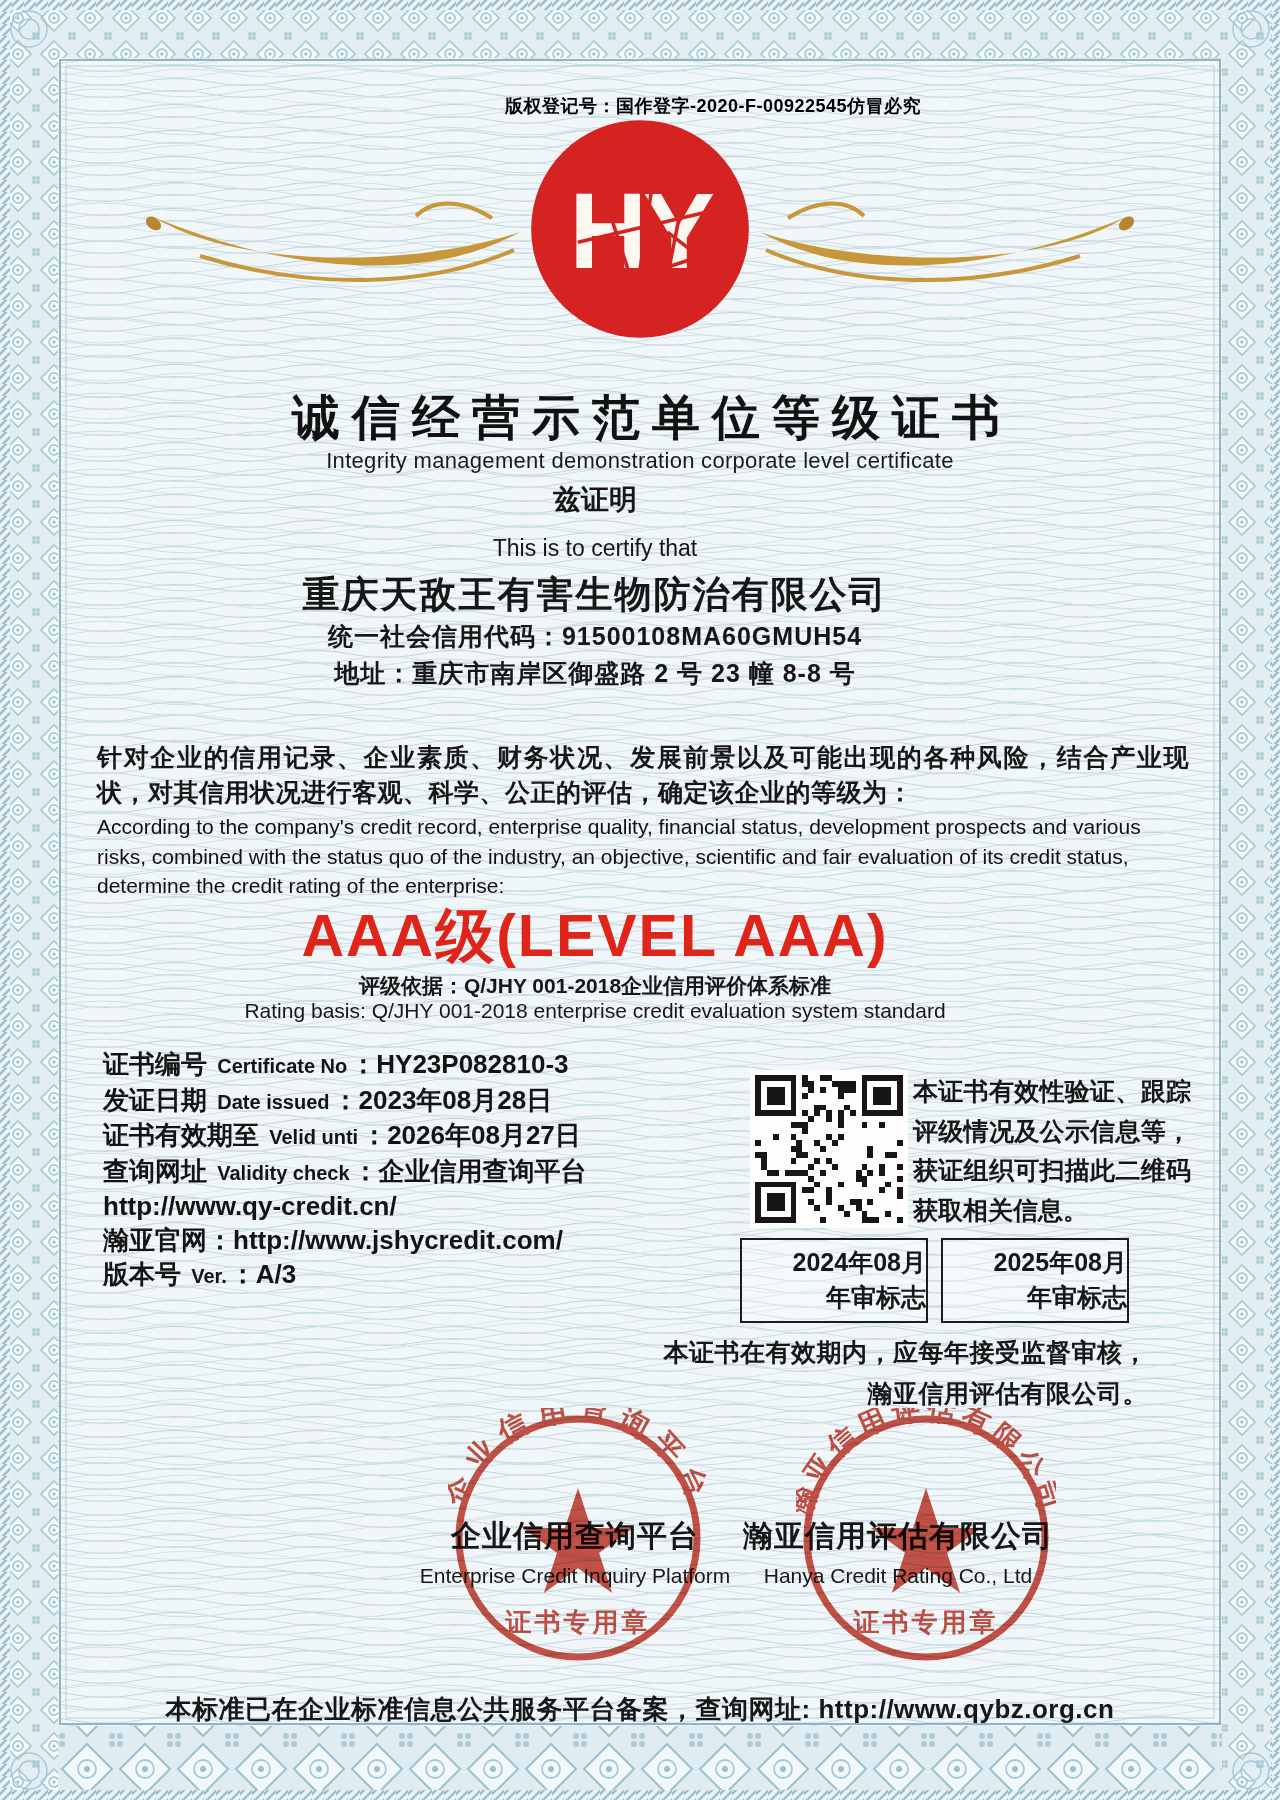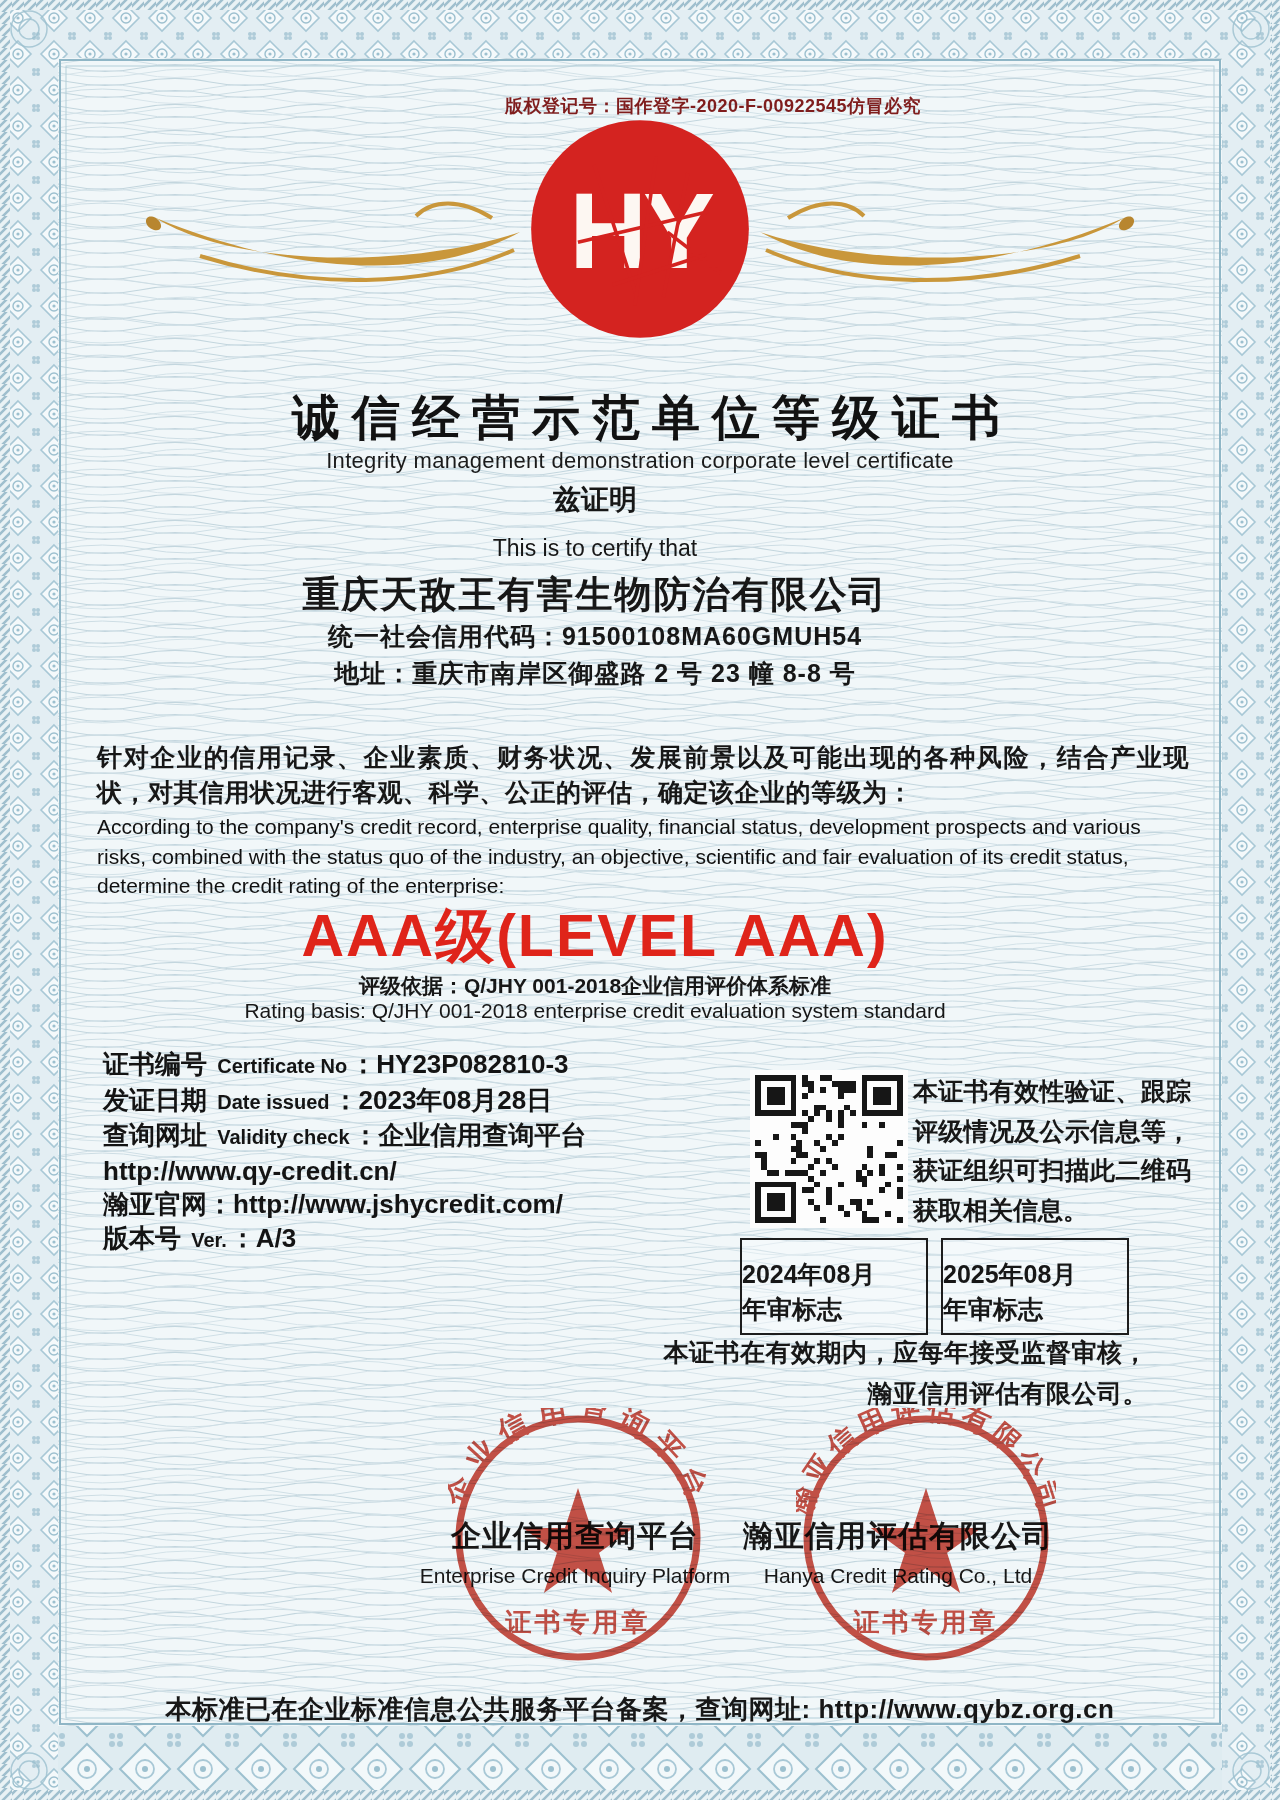--- a/index.html
+++ b/index.html
@@ -2,21 +2,21 @@
 <html><head>
 <meta charset="utf-8">
 <style>
   html,body{margin:0;padding:0;background:#e8eef1;}
   .page{position:relative;width:1280px;height:1800px;overflow:hidden;background:#f1f7f9;
         font-family:"Liberation Sans","DejaVu Sans",sans-serif;color:#171717;}
   .page svg{display:block}
   .bg{position:absolute;inset:0;z-index:0}
   .layer{position:absolute;z-index:2}
 
-  .copyright{left:505px;top:94px;font-size:18px;font-weight:bold;color:#7f1d1d;letter-spacing:.5px}
+  .copyright{left:505px;top:94px;font-size:18px;font-weight:bold;color:#000000;letter-spacing:.5px}
 
   .logo{left:523px;top:112px;width:234px;height:234px}
   .flourish{top:170px;width:380px;height:130px}
   .fl-l{left:142px}
   .fl-r{left:758px;transform:scaleX(-1)}
 
   .center{left:0;width:1280px;text-align:center}
   .center2{left:0;width:1190px;text-align:center}
   .title{top:374px;font-size:48px;font-weight:bold;letter-spacing:12px;color:#121212;margin:12px}
   .subtitle{top:448px;font-size:22px;color:#1b1b1b;letter-spacing:.3px}
@@ -36,22 +36,22 @@
   .detail-line{white-space:nowrap;line-height:33.6px;font-size:26px;font-weight:bold;color:#141414}
   .dl-en{font-size:20px;margin:0 3px}
 
   .qr{left:750px;top:1070px;display:grid;grid-template-columns:repeat(25,1fr);
       width:148px;height:148px;background:#fdfdfd;padding:5px;z-index:2;position:absolute}
   .qr b{display:block}
   .qr b.on{background:#161616}
 
   .qr-note{left:913px;top:1072px;width:278px;font-size:25px;line-height:39.5px;font-weight:bold;text-align:justify}
 
-  .review-box{top:1238px;width:184px;height:76px;border:2.5px solid #1d1d1d;text-align:left;
-              font-size:25px;font-weight:bold;line-height:35px;padding-top:17px;background:rgba(250,253,254,.35)}
+  .review-box{top:1238px;width:184px;height:76px;border:2.5px solid #1d1d1d;text-align:right;
+              font-size:25px;font-weight:bold;line-height:35px;padding-top:5px;background:rgba(250,253,254,.35)}
   .box1{left:740px}
   .box2{left:941px}
 
   .sup-note{font-size:25px;font-weight:bold;letter-spacing:.5px;text-align:right;left:540px;width:608px}
   .l1{top:1336px}
   .l2{top:1377px}
 
   .stamp-label{z-index:2;position:absolute;text-align:center;width:380px}
   .sl-left{left:385px;top:1516px}
   .sl-right{left:708px;top:1516px}
@@ -180,20 +180,24 @@
   <div class="details">
     <div class="detail-line">
       <span>证书编号</span>
       <span class="dl-en">Certificate No</span><span>：</span><span>HY23P082810-3</span>
     </div>
     <div class="detail-line">
       <span>发证日期</span>
       <span class="dl-en">Date issued</span><span>：</span><span>2023年08月28日</span>
     </div>
     <div class="detail-line">
+      <span>证书有效期至</span>
+      <span class="dl-en">Velid unti</span><span>：</span><span>2026年08月27日</span>
+    </div>
+    <div class="detail-line">
       <span>查询网址</span>
       <span class="dl-en">Validity check</span><span>：</span><span>企业信用查询平台</span>
     </div>
     <div class="detail-line">
       <span>http://www.qy-credit.cn/</span>
     </div>
     <div class="detail-line">
       <span>瀚亚官网</span><span>：</span><span>http://www.jshycredit.com/</span>
     </div>
     <div class="detail-line">

